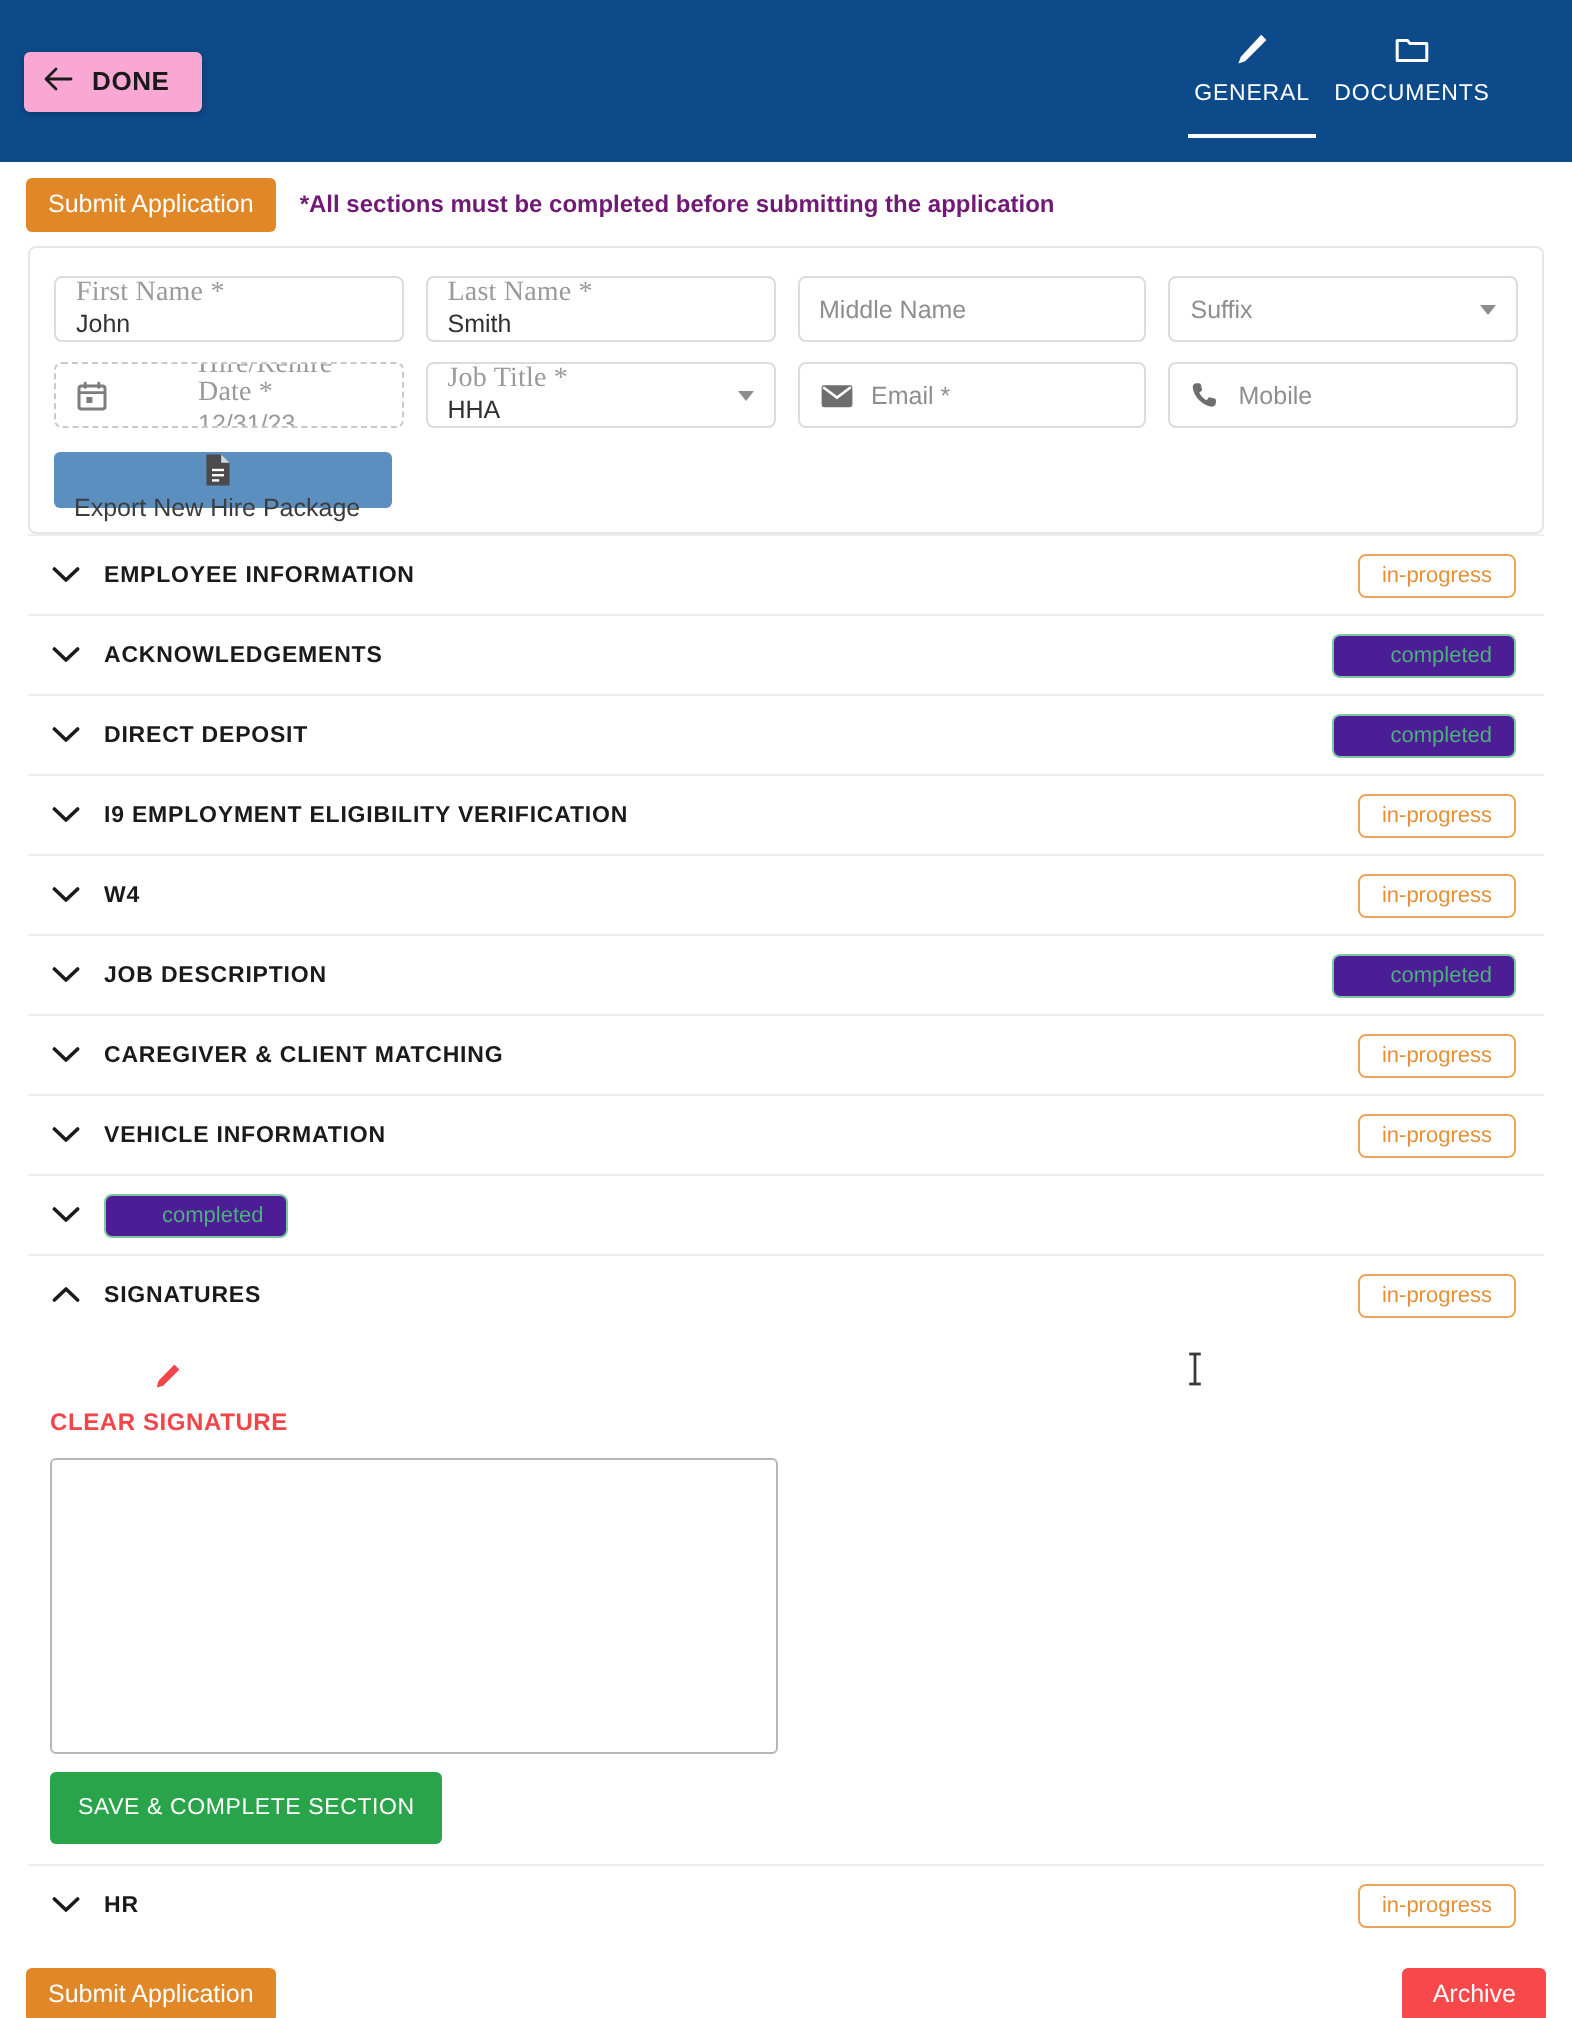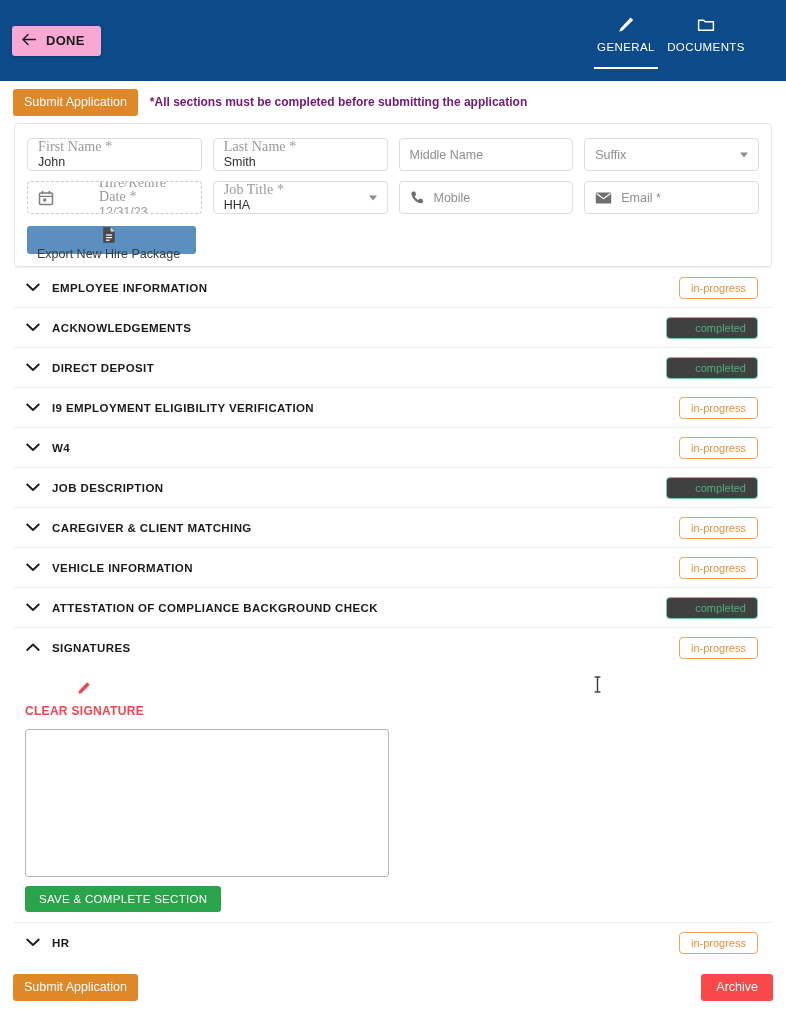--- a/index.html
+++ b/index.html
@@ -213,21 +213,21 @@
   }
   .badge {
     font-size: 11px;
     border-radius: 4px;
     padding: 4px 11px;
     border: 1px solid;
     min-width: 72px;
     text-align: center;
   }
   .badge.inprogress { color: #e69138; border-color: #e8a55c; background: #ffffff; }
-  .badge.completed  { color: #4caf7d; border-color: #7cc9a0; background: #404040; padding-left: 28px; }
+  .badge.completed  { color: #4caf7d; border-color: #7cc9a0; background: #4c1d95; padding-left: 28px; }
 
   
   .acc-panel {
     margin: 0 14px;
     padding: 14px 0 10px 11px;
   }
   .clear-sig {
     display: inline-flex;
     align-items: center;
     gap: 6px;
@@ -249,21 +249,21 @@
     border: 1px solid #b7b7b7;
     border-radius: 3px;
     background: #ffffff;
   }
   .btn-green {
     margin-top: 9px;
     background: #2aa44a;
     color: #ffffff;
     border: none;
     border-radius: 3px;
-    height: 26px;
+    height: 36px;
     padding: 0 14px;
     font-size: 11.5px;
     letter-spacing: 0.3px;
     cursor: pointer;
     font-family: "Liberation Sans", sans-serif;
   }
 
   
   .footer {
     height: 50px;
@@ -383,34 +383,34 @@
       </div>
       <div class="field">
         <span class="stack">
           <span class="flabel">Job Title *</span>
           <span class="fvalue">HHA</span>
         </span>
         <span class="caret-down"></span>
       </div>
       <div class="field">
         <span class="lead-ico">
-          <svg width="15" height="15" viewBox="0 0 15 15">
-            <path d="M3.2 1.6 C2 1.6 1.2 2.7 1.4 4 C2 8.2 5.8 12.3 10.2 13.3 C11.6 13.6 12.8 12.8 12.9 11.6 L13 10.2 C13 9.7 12.7 9.3 12.2 9.2 L10 8.7 C9.6 8.6 9.2 8.8 9 9.1 L8.4 10.1 C6.8 9.3 5.4 7.9 4.6 6.2 L5.6 5.6 C5.9 5.4 6.1 5 6 4.6 L5.5 2.5 C5.4 2 5 1.7 4.5 1.6 Z" fill="#6e6e6e"></path>
-          </svg>
-        </span>
-        <span class="placeholder">Mobile</span>
-      </div>
-      <div class="field">
-        <span class="lead-ico">
           <svg width="17" height="14" viewBox="0 0 17 14">
             <rect x="0.8" y="1.6" width="15.4" height="11" rx="1.2" fill="#6e6e6e"></rect>
             <path d="M1.6 2.6 L8.5 7.8 L15.4 2.6" fill="none" stroke="#ffffff" stroke-width="1.3"></path>
           </svg>
         </span>
         <span class="placeholder">Email *</span>
+      </div>
+      <div class="field">
+        <span class="lead-ico">
+          <svg width="15" height="15" viewBox="0 0 15 15">
+            <path d="M3.2 1.6 C2 1.6 1.2 2.7 1.4 4 C2 8.2 5.8 12.3 10.2 13.3 C11.6 13.6 12.8 12.8 12.9 11.6 L13 10.2 C13 9.7 12.7 9.3 12.2 9.2 L10 8.7 C9.6 8.6 9.2 8.8 9 9.1 L8.4 10.1 C6.8 9.3 5.4 7.9 4.6 6.2 L5.6 5.6 C5.9 5.4 6.1 5 6 4.6 L5.5 2.5 C5.4 2 5 1.7 4.5 1.6 Z" fill="#6e6e6e"></path>
+          </svg>
+        </span>
+        <span class="placeholder">Mobile</span>
       </div>
     </div>
 
     <button class="btn-export">
       <span>
         <svg width="16" height="18" viewBox="0 0 16 18">
           <path d="M2.2 1.2 h7.4 l4.2 4.2 v11.4 h-11.6 z" fill="#4b4b4b"></path>
           <path d="M9.6 1.2 v4.2 h4.2" fill="#cfd9e4"></path>
           <line x1="5" y1="9" x2="11" y2="9" stroke="#ffffff" stroke-width="1.2"></line>
           <line x1="5" y1="11.6" x2="11" y2="11.6" stroke="#ffffff" stroke-width="1.2"></line>
@@ -502,21 +502,20 @@
       <span class="acc-title">VEHICLE INFORMATION</span>
       <span class="badge inprogress">in-progress</span>
     </div>
 
     <div class="acc-row">
       <span class="acc-chevron">
         <svg width="14" height="9" viewBox="0 0 14 9">
             <path d="M1.2 1.5 L7 7 L12.8 1.5" fill="none" stroke="#1a1a1a" stroke-width="1.8" stroke-linecap="round" stroke-linejoin="round"></path>
           </svg>
       </span>
-      <span class="acc-title">ATTESTATION OF COMPLIANCE BACKGROUND CHECK</span>
       <span class="badge completed">completed</span>
     </div>
 
     <div class="acc-row">
       <span class="acc-chevron">
         <svg width="14" height="9" viewBox="0 0 14 9">
             <path d="M1.2 7 L7 1.5 L12.8 7" fill="none" stroke="#1a1a1a" stroke-width="1.8" stroke-linecap="round" stroke-linejoin="round"></path>
           </svg>
       </span>
       <span class="acc-title">SIGNATURES</span>

